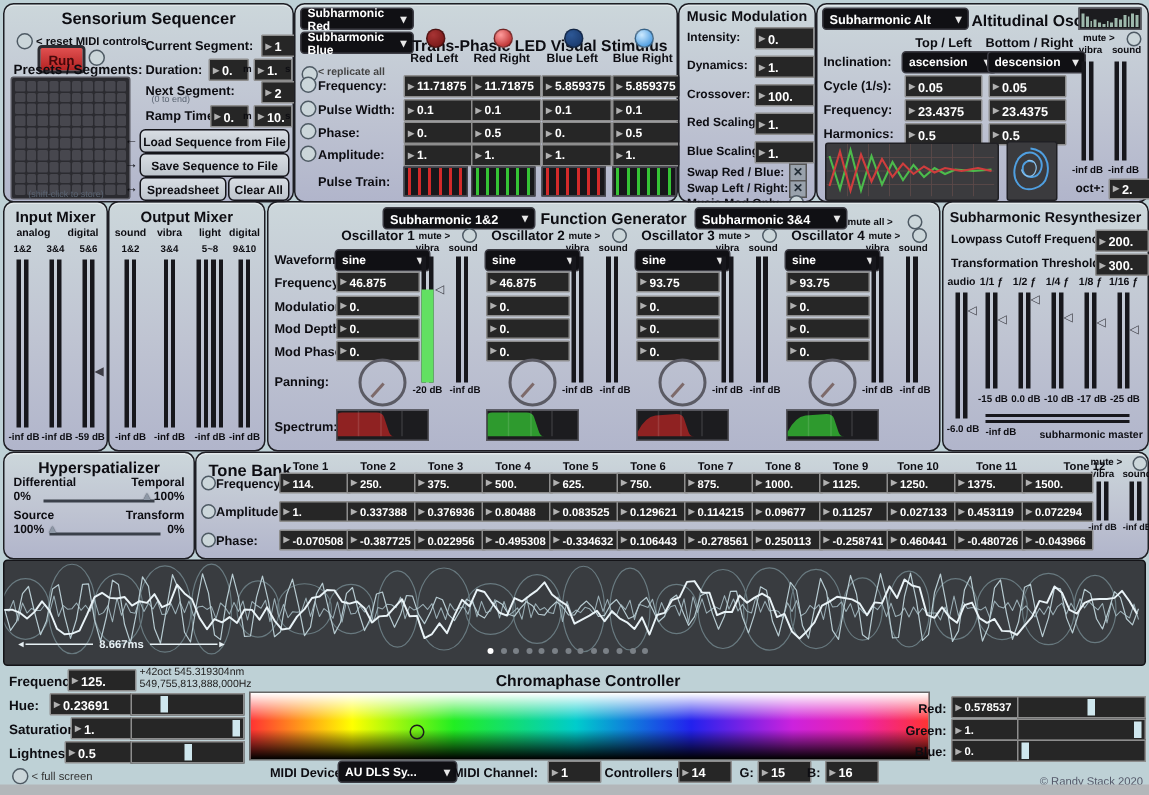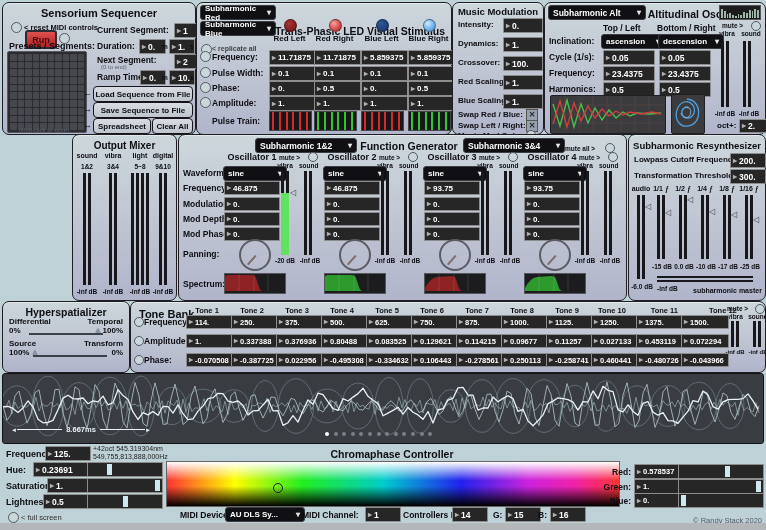--- a/index.html
+++ b/index.html
@@ -326,21 +326,21 @@
         <div style="width: 2px; background: rgb(157, 184, 171); height: 30%;"></div>
         <div style="width: 2px; background: rgb(157, 184, 171); height: 55%;"></div>
         <div style="width: 2px; background: rgb(157, 184, 171); height: 50%;"></div>
         <div style="width: 2px; background: rgb(157, 184, 171); height: 75%;"></div>
         <div style="width: 2px; background: rgb(157, 184, 171); height: 60%;"></div>
         <div style="width: 2px; background: rgb(157, 184, 171); height: 85%;"></div>
         <div style="width: 2px; background: rgb(157, 184, 171); height: 70%;"></div>
       </div>
     <div class="p sm" style="left:177px;top:19px;">mute &gt;</div>
     <div class="tgl" style="left:206px;top:18px;width:8px;height:8px;"></div>
-    <div class="p lb" style="left:58px;top:20px;width:52px;">Top / Left</div>
+    <div class="p lb" style="left:58px;top:20px;width:52px;text-align:center;">Top / Left</div>
     <div class="p lb" style="left:112px;top:20px;width:58px;text-align:center;">Bottom / Right</div>
     <div class="p sm" style="left:172px;top:27px;width:20px;text-align:center;">vibra</div>
     <div class="p sm" style="left:196px;top:27px;width:20px;text-align:center;">sound</div>
 
     <div class="p lb" style="left:4px;top:33px;">Inclination:</div>
     <div class="drop" style="left:56px;top:31px;width:54px;font-size:8px;">
         <span>ascension</span>
       </div>
     <div class="drop" style="left:113px;top:31px;width:56px;font-size:8px;">
         <span>descension</span>
@@ -394,20 +394,35 @@
     <div class="vsl" style="left:176px;top:38px;height:66px;"></div>
     <div class="vsl" style="left:198px;top:38px;height:66px;"></div>
     <div class="p sm" style="left:166px;top:107px;width:28px;text-align:center;">-inf dB</div>
     <div class="p sm" style="left:190px;top:107px;width:28px;text-align:center;">-inf dB</div>
     <div class="p lb" style="left:172px;top:118px;font-size:8px;">oct+:</div>
     <div class="nbox" style="left:194px;top:116px;width:22px;height:12px;">
         <span>2.</span>
       </div>
   </div>
 
+  <div class="panel" id="p-in" style="left:2px;top:134px;width:68px;height:165px;">
+    <div class="p ti" style="left:0;top:5px;width:100%;font-size:10px;">Input Mixer</div>
+    <div class="p sm" style="left:8px;top:17px;font-size:7px;">analog</div>
+    <div class="p sm" style="left:42px;top:17px;font-size:7px;">digital</div>
+  <div class="p" style="left: 3px; top: 28px; width: 18px; text-align: center; font-size: 6.5px; font-weight: bold;">1&amp;2</div>
+      <div class="vsl" style="left: 8px; top: 38px; height: 112px;"></div>
+      <div class="p" style="left: 1px; top: 153px; width: 24px; text-align: center; font-size: 6.5px; font-weight: bold;">-inf dB</div>
+      <div class="p" style="left: 25px; top: 28px; width: 18px; text-align: center; font-size: 6.5px; font-weight: bold;">3&amp;4</div>
+      <div class="vsl" style="left: 30px; top: 38px; height: 112px;"></div>
+      <div class="p" style="left: 23px; top: 153px; width: 24px; text-align: center; font-size: 6.5px; font-weight: bold;">-inf dB</div>
+      <div class="p" style="left: 47px; top: 28px; width: 18px; text-align: center; font-size: 6.5px; font-weight: bold;">5&amp;6</div>
+      <div class="vsl" style="left: 52px; top: 38px; height: 112px;"></div>
+      <div class="mkr" style="left: 60px; top: 109.16px;">◀</div>
+      <div class="p" style="left: 45px; top: 153px; width: 24px; text-align: center; font-size: 6.5px; font-weight: bold;">-59 dB</div>
+    </div>
 
   <div class="panel" id="p-out" style="left:72px;top:134px;width:103px;height:165px;">
     <div class="p ti" style="left:0;top:5px;width:100%;font-size:10px;">Output Mixer</div>
   <div class="p" style="left: 0px; top: 17px; width: 28px; text-align: center; font-size: 7px; font-weight: bold;">sound</div>
       <div class="p" style="left: 3px; top: 28px; width: 22px; text-align: center; font-size: 6.5px; font-weight: bold;">1&amp;2</div>
       <div class="p" style="left: 10px; top: 38px; height: 112px; width: 8px; background: repeating-linear-gradient(90deg, rgb(23, 23, 28) 0px, rgb(23, 23, 28) 3px, transparent 3px, transparent 5px);"></div>
       <div class="p" style="left: 1px; top: 153px; width: 26px; text-align: center; font-size: 6.5px; font-weight: bold;">-inf dB</div>
       <div class="p" style="left: 26px; top: 17px; width: 28px; text-align: center; font-size: 7px; font-weight: bold;">vibra</div>
       <div class="p" style="left: 29px; top: 28px; width: 22px; text-align: center; font-size: 6.5px; font-weight: bold;">3&amp;4</div>
       <div class="p" style="left: 36px; top: 38px; height: 112px; width: 8px; background: repeating-linear-gradient(90deg, rgb(23, 23, 28) 0px, rgb(23, 23, 28) 3px, transparent 3px, transparent 5px);"></div>

